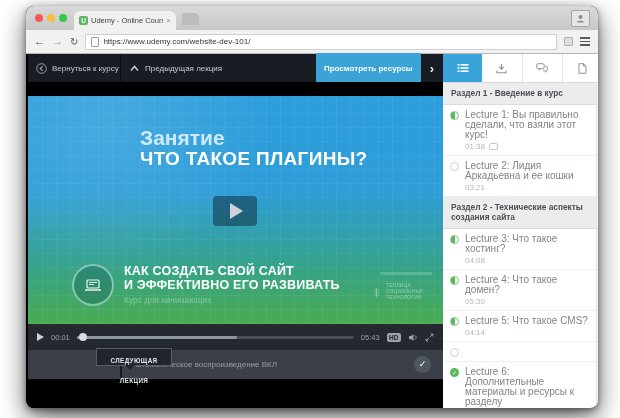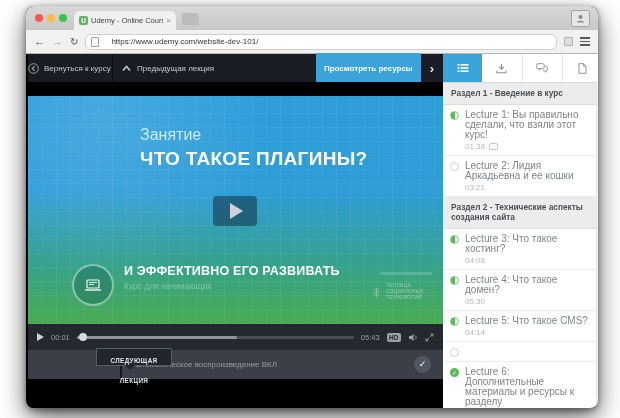--- a/index.html
+++ b/index.html
@@ -18,46 +18,46 @@
            font-weight:bold;text-align:center;line-height:9px;flex-shrink:0}
   .tab-title{font-size:7.5px;color:#3c3f42;white-space:nowrap;overflow:hidden;flex:1}
   .tab-close{font-size:8px;color:#8b8b8b;line-height:8px}
   .newtab{position:absolute;left:156px;top:7px;width:17px;height:12px;background:#bcbcbc;border-radius:2px 5px 0 0}
   .profile-btn{position:absolute;right:8px;top:4px;width:17px;height:15px;border:1px solid #a6a6a6;
                border-radius:2px;background:#e6e6e6;display:flex;align-items:center;justify-content:center}
   .urlrow{height:24px;background:#f1f1f1;border-bottom:1px solid #b6b6b6;display:flex;align-items:center;
           padding:0 8px;gap:7px;box-sizing:border-box}
   .nav-ic{font-size:11px;line-height:11px}
   .n-back{color:#4c4c4c;font-weight:bold}.n-fwd{color:#a3a3a3;font-weight:bold}.n-ref{color:#555;font-size:10px}
-  .urlfield{flex:1;height:16px;background:#fff;border:1px solid #cfcfcf;border-radius:6px;
-            display:flex;align-items:center;padding:0 5px;gap:12px;box-sizing:border-box}
+  .urlfield{flex:1;height:16px;background:#fff;border:1px solid #cfcfcf;border-radius:1px;
+            display:flex;align-items:center;padding:0 5px;gap:4px;box-sizing:border-box}
   .page-ic{width:6px;height:8px;border:1px solid #9aa0a4;border-radius:1px;flex-shrink:0}
   .url-text{font-size:8px;color:#333;white-space:nowrap}
   .mini-sq{width:7px;height:7px;border:1px solid #b3b3b3;background:#ddd;border-radius:1px}
   .menu-ic{display:flex;flex-direction:column;gap:2px}
   .menu-ic i{display:block;width:10px;height:1.5px;background:#595959}
   
   .toolbar{position:absolute;left:2px;top:48px;width:415px;height:28px;background:#191c22;
            display:flex;align-items:center;color:#c7ccd1;font-size:8px}
-  .tb-back{display:flex;align-items:center;gap:5px;height:100%;padding-left:0;width:84px;
+  .tb-back{display:flex;align-items:center;gap:5px;height:100%;padding-left:8px;width:84px;
            border-right:1px solid #0b0d10;flex-shrink:0;white-space:nowrap}
   .tb-prev{display:flex;align-items:center;gap:6px;padding-left:9px;white-space:nowrap}
   .tb-spacer{flex:1}
   .res-btn{background:#3ba3d8;color:#fff;font-weight:bold;font-size:8px;padding:11px 8px;border-radius:2px;
            white-space:nowrap}
   .next-chev{color:#e6eaed;font-size:13px;font-weight:bold;padding:0 9px}
   
   .player{position:absolute;left:2px;top:76px;width:415px;height:326px;background:#000}
   .video{position:absolute;left:0;top:14px;width:415px;height:228px;overflow:hidden;
     background:
       radial-gradient(circle at 18% 12%, rgba(255,255,255,.12), transparent 42%),
       repeating-linear-gradient(0deg, rgba(255,255,255,.05) 0 1px, transparent 1px 14px),
       repeating-linear-gradient(90deg, rgba(255,255,255,.05) 0 1px, transparent 1px 14px),
       linear-gradient(180deg,#2d9edb 0%,#2e9dd8 42%,#35a28b 74%,#4aab51 100%)}
-  .v-kicker{position:absolute;left:112px;top:30px;font-size:16px;font-weight:400;color:rgba(226,243,252,.88)}
+  .v-kicker{position:absolute;left:112px;top:30px;font-size:21px;font-weight:700;color:rgba(226,243,252,.88)}
   .v-title{position:absolute;left:112px;top:52px;font-size:19px;font-weight:800;color:#fff;letter-spacing:.3px}
   .v-play{position:absolute;left:185px;top:100px;width:44px;height:30px;border-radius:4px;
           background:rgba(14,36,52,.5);display:flex;align-items:center;justify-content:center}
   .v-play i{display:block;width:0;height:0;border-left:13px solid #ccd4d9;
             border-top:8px solid transparent;border-bottom:8px solid transparent;margin-left:3px}
   .banner{position:absolute;left:44px;top:168px;display:flex;gap:10px;align-items:flex-start}
   .b-circle{width:38px;height:38px;border-radius:50%;border:2px solid rgba(205,245,230,.55);
             background:rgba(20,90,85,.35);display:flex;align-items:center;justify-content:center;flex-shrink:0}
   .b-l1,.b-l2{font-size:12.5px;font-weight:800;color:#fff;line-height:14px;letter-spacing:.2px}
   .b-sub{font-size:8.5px;color:rgba(255,255,255,.35);margin-top:3px}
@@ -176,20 +176,21 @@
         </div>
       <div class="banner">
         <div class="b-circle">
           <svg width="18" height="15" viewBox="0 0 18 15">
             <rect x="3" y="2" width="12" height="8" rx="1" fill="none" stroke="#eafaf4" stroke-width="1.2"></rect>
             <path d="M5 4.5h8 M5 6.5h5" stroke="#eafaf4" stroke-width="0.9"></path>
             <path d="M1 12h16" stroke="#eafaf4" stroke-width="1.4"></path>
           </svg>
         </div>
         <div>
+          <div class="b-l1">КАК СОЗДАТЬ СВОЙ САЙТ</div>
           <div class="b-l2">И ЭФФЕКТИВНО ЕГО РАЗВИВАТЬ</div>
           <div class="b-sub">Курс для начинающих</div>
         </div>
       </div>
       <div class="watermark">
         <div class="wm-cap"></div>
         <div class="wm-row">
           <svg width="11" height="15" viewBox="0 0 11 15">
             <path d="M5.5 2v12 M5.5 5 L2.5 3 M5.5 5 L8.5 3 M5.5 8 L2 6.5 M5.5 8 L9 6.5 M5.5 11 L2 10 M5.5 11 L9 10" stroke="rgba(255,255,255,.45)" stroke-width="0.8" fill="none"></path>
           </svg>

